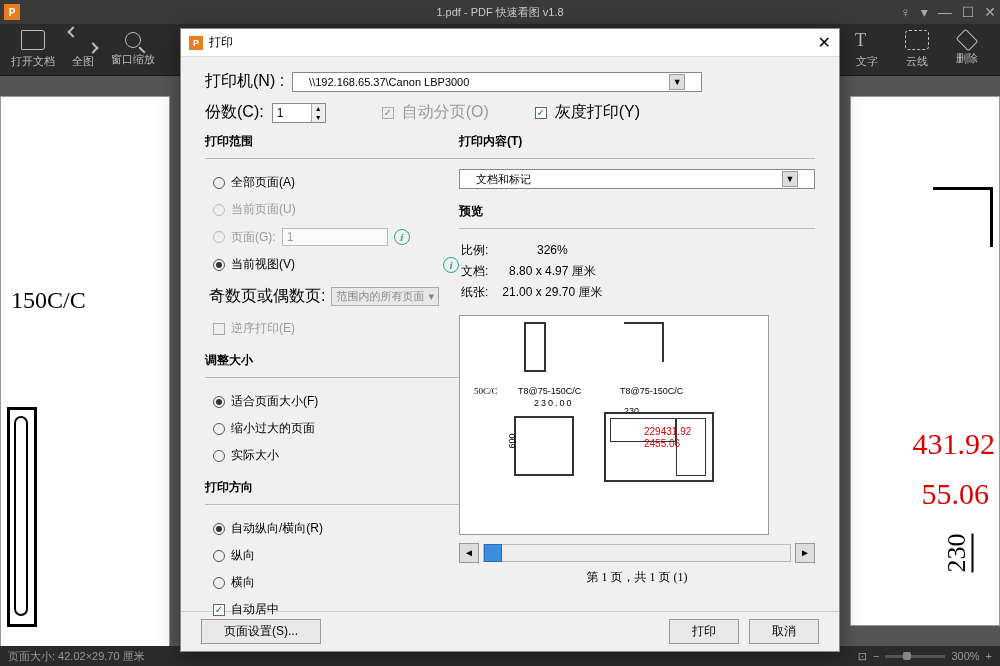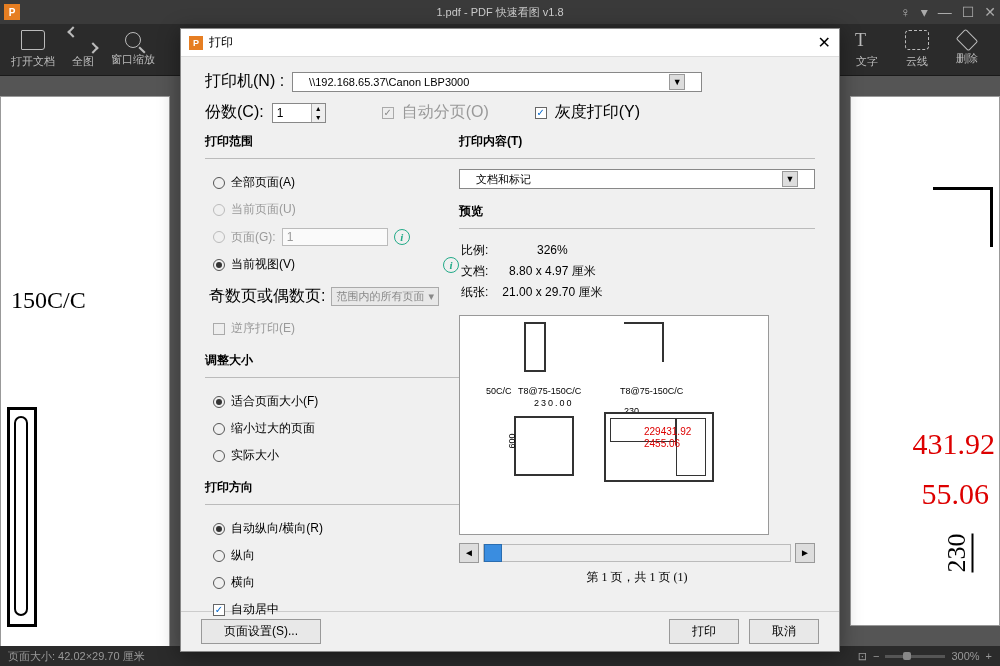--- a/index.html
+++ b/index.html
@@ -295,21 +295,21 @@
                   <td>21.00 x 29.70 厘米</td>
                 </tr>
           </tbody>
             </table>
         </div>
 
         <div class="preview-img">
           <div class="pv-content">
             <div class="pv-box" style="left:50px; top:-34px; width:22px; height:50px;"></div>
             <div class="pv-box" style="left:150px; top:-34px; width:40px; height:40px; border-left:none; border-bottom:none;"></div>
-            <div class="pv-txt" style="left:12px; top:30px;">50C/C</div>
+            <div class="pv-txt" style="left:0; top:30px;font-family:Liberation Serif, serif;">50C/C</div>
             <div class="pv-txt" style="left:44px; top:30px;">T8@75-150C/C</div>
             <div class="pv-txt" style="left:146px; top:30px;">T8@75-150C/C</div>
             <div class="pv-txt" style="left:60px; top:42px; letter-spacing:2px;">230.00</div>
             <div class="pv-txt" style="left:150px; top:50px;">230</div>
             <div class="pv-box" style="left:40px; top:60px; width:60px; height:60px;"></div>
             <div class="pv-txt" style="left:30px; top:80px; transform:rotate(-90deg);">600</div>
             <div class="pv-box" style="left:130px; top:56px; width:110px; height:70px;"></div>
             <div class="pv-box" style="left:136px; top:62px; width:66px; height:24px; border-width:1px;"></div>
             <div class="pv-box" style="left:202px; top:62px; width:30px; height:58px; border-width:1px;"></div>
             <div class="pv-txt pv-red" style="left:170px; top:70px;">229431.92</div>

